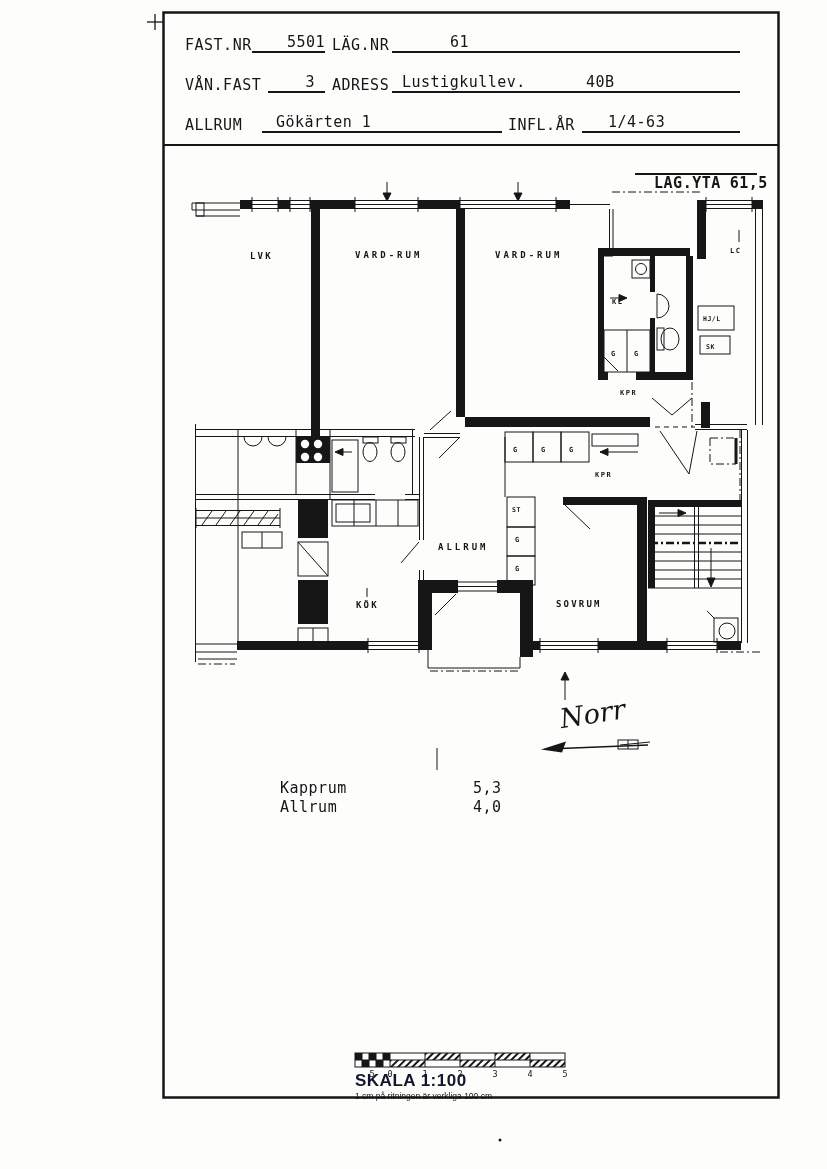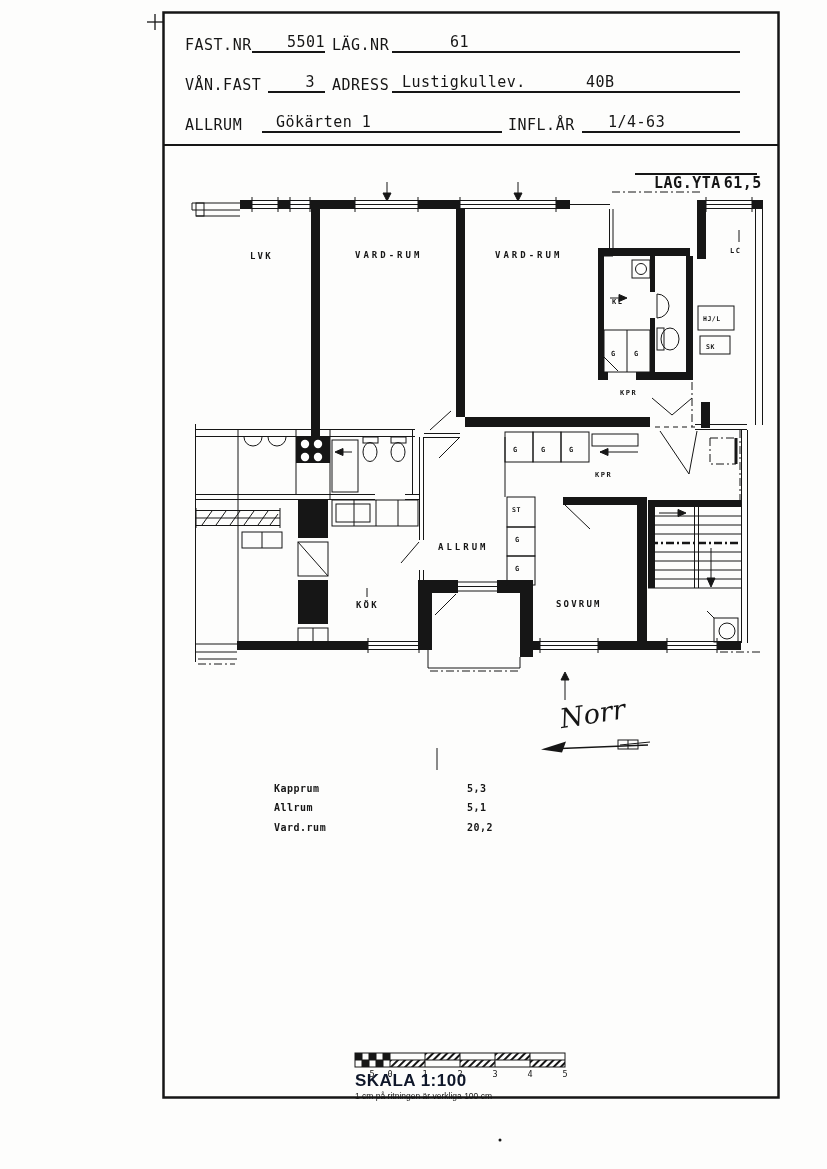--- a/index.html
+++ b/index.html
@@ -2,21 +2,21 @@
 <html><head>
 <meta charset="utf-8">
 <style>
   html,body{margin:0;padding:0;background:#ffffff;}
   .page{position:relative;width:827px;height:1169px;background:#fdfdfc;overflow:hidden;
         font-family:"DejaVu Sans Mono",monospace;color:#161616;}
   .plan-svg{position:absolute;left:0;top:0;width:827px;height:1169px;}
   .t{position:absolute;font-family:"DejaVu Sans Mono",monospace;font-weight:400;
      font-size:15px;color:#161616;white-space:pre;letter-spacing:.5px;}
   .uline{border-bottom:2px solid #161616;height:21px;line-height:21px;box-sizing:border-box;}
-  .roomlist{position:absolute;left:274px;top:779px;font-size:10px;font-weight:700;letter-spacing:.5px;}
+  .roomlist{position:absolute;left:280px;top:779px;font-size:15px;font-weight:400;letter-spacing:.5px;}
   .roomlist .row{height:19.4px;line-height:19.4px;}
   .roomlist .nm{display:inline-block;width:193px;}
   .skala-title{position:absolute;left:355px;top:1071px;font-family:"Liberation Sans",sans-serif;
      font-weight:700;font-size:17px;letter-spacing:.5px;color:#0f172a;}
   .skala-note{position:absolute;left:355px;top:1091px;font-family:"Liberation Sans",sans-serif;
      font-size:8.5px;color:#161616;text-align:right;}
   .lagyta{position:absolute;left:635px;top:150px;width:122px;border-bottom:2.5px solid #161616;
      font-size:15px;font-weight:700;height:23px;line-height:22px;}
   
   .thin{stroke:#161616;stroke-width:1;fill:none;}
@@ -305,25 +305,24 @@
   <div class="t" style="left:332px;top:76px">ADRESS</div>
   <div class="t uline" style="left:392px;top:72px;width:348px"><span style="padding-left:10px">Lustigkullev.</span><span style="margin-left:60px">40B</span></div>
 
   <div class="t" style="left:185px;top:116px">ALLRUM</div>
   <div class="t uline" style="left:262px;top:112px;width:240px;padding-left:14px">Gökärten 1</div>
   <div class="t" style="left:508px;top:116px">INFL.ÅR</div>
   <div class="t uline" style="left:582px;top:112px;width:158px;padding-left:26px">1/4-63</div>
 </div>
 
 <div class="t lagyta">
-  <span>LÄG.YTA</span><span style="margin-left:3px">61,5</span>
+  <span>LÄG.YTA</span><span style="margin-left:9px">61,5</span>
 </div>
 
 <div class="roomlist">
   <div class="row"><span class="nm">Kapprum</span><span>5,3</span></div>
-  <div class="row"><span class="nm">Allrum</span><span>5,1</span></div>
-  <div class="row"><span class="nm">Vard.rum</span><span>20,2</span></div>
+  <div class="row"><span class="nm">Allrum</span><span>4,0</span></div>
 </div>
 
 <div class="skala-title">SKALA 1:100</div>
 <div class="skala-note">1 cm på ritningen är verkliga 100 cm</div>
 
 </div>
 
 </body></html>

